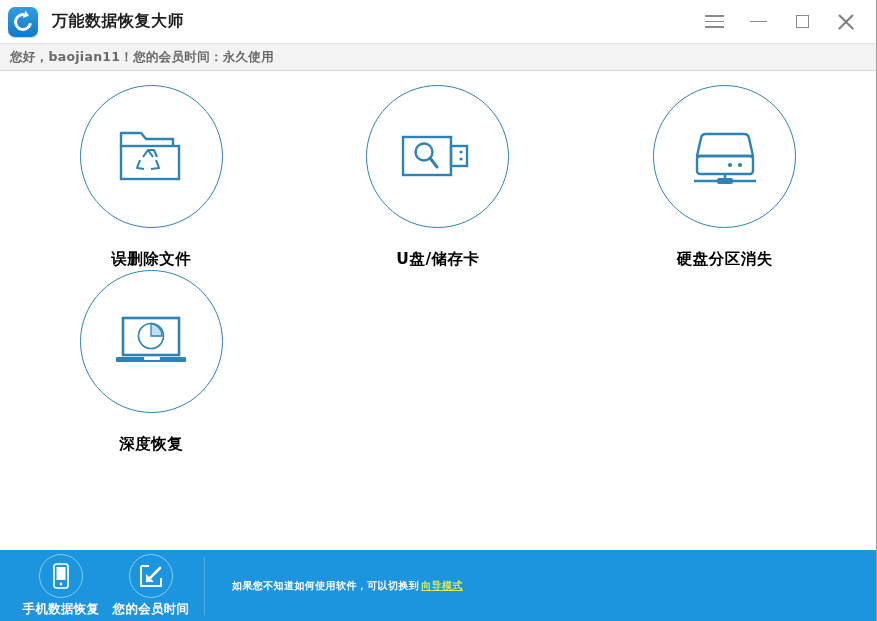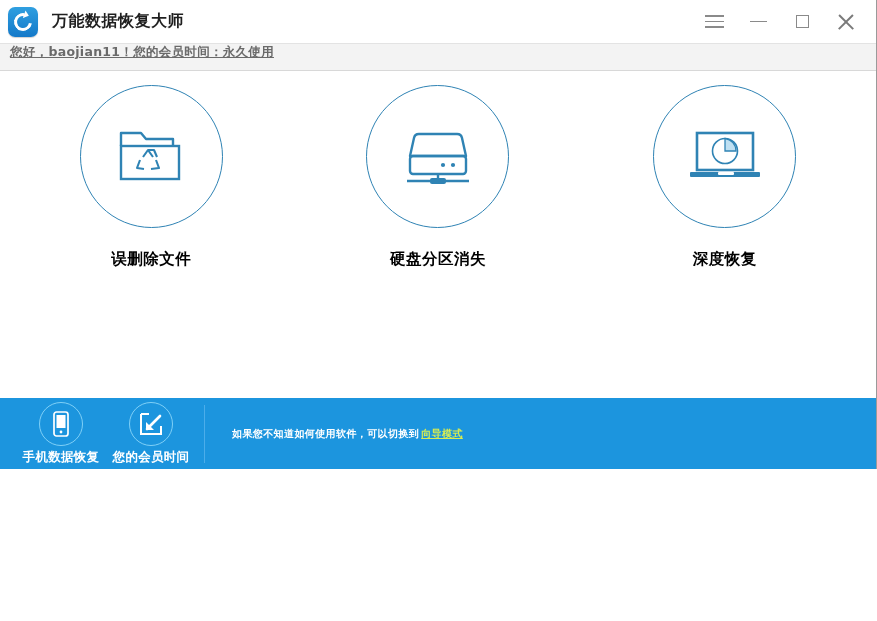--- a/index.html
+++ b/index.html
@@ -9,21 +9,21 @@
   body {
     width: 877px;
     height: 621px;
     overflow: hidden;
     font-family: "DejaVu Sans", "Liberation Sans", sans-serif;
     background: #ffffff;
   }
   .app-window {
     position: relative;
     width: 877px;
-    height: 469px;
+    height: 621px;
     box-sizing: border-box;
     border-right: 1px solid #9a9a9a;
     background: #ffffff;
     overflow: hidden;
   }
 
   
   .titlebar {
     position: relative;
     height: 43px;
@@ -121,28 +121,27 @@
   .ic-close i:nth-child(1) { transform: rotate(45deg); }
   .ic-close i:nth-child(2) { transform: rotate(-45deg); }
 
   
   .greeting {
     height: 28px;
     background: #f3f3f3;
     border-top: 1px solid #e3e3e3;
     border-bottom: 1px solid #d8d8d8;
     display: flex;
-    align-items: flex-start;
+    align-items: center;
     padding-left: 10px;
     box-sizing: border-box;
     font-size: 12.5px;
     font-weight: bold;
     color: #6a6a6a;
     letter-spacing: .3px;
-    text-decoration: underline;
   }
 
   
   .main {
     position: relative;
     height: 479px;
     background: #ffffff;
     box-sizing: border-box;
   }
   .grid {
@@ -303,20 +302,33 @@
             <path d="M30 33 L35 26 L40 33" fill="none" stroke="#2f83b4" stroke-width="2.1" stroke-linejoin="round"></path>
             <path d="M43 36 L46 44 L38 45" fill="none" stroke="#2f83b4" stroke-width="2.1" stroke-linejoin="round"></path>
             <path d="M31 45 L24 44 L27 36" fill="none" stroke="#2f83b4" stroke-width="2.1" stroke-linejoin="round"></path>
             <path d="M35 26 L41 26 L44 33" fill="none" stroke="#2f83b4" stroke-width="2.1" stroke-linejoin="round"></path>
           </svg>
         </div>
         <div class="tile-label">误删除文件</div>
       </div>
 
 
+      <div class="tile">
+        <div class="circle">
+          <svg class="icon-svg" width="80" height="56" viewBox="0 0 80 56">
+            <rect x="5" y="8" width="48" height="38" fill="none" stroke="#2f83b4" stroke-width="2.4"></rect>
+            <rect x="53" y="17" width="16" height="20" fill="none" stroke="#2f83b4" stroke-width="2.4"></rect>
+            <circle cx="63" cy="23" r="1.6" fill="#2f83b4"></circle>
+            <circle cx="63" cy="30" r="1.6" fill="#2f83b4"></circle>
+            <circle cx="26" cy="23" r="8.5" fill="none" stroke="#2f83b4" stroke-width="2.4"></circle>
+            <line x1="32" y1="29" x2="39" y2="38" stroke="#2f83b4" stroke-width="3" stroke-linecap="round"></line>
+          </svg>
+        </div>
+        <div class="tile-label">U盘/储存卡</div>
+      </div>
 
 
       <div class="tile">
         <div class="circle">
           <svg class="icon-svg" width="78" height="66" viewBox="0 0 78 66">
             <path d="M20 10 h38 a5 5 0 0 1 5 4 L67 32 H11 L15 14 a5 5 0 0 1 5 -4 z" fill="none" stroke="#2f83b4" stroke-width="2.4" stroke-linejoin="round"></path>
             <rect x="11" y="32" width="56" height="18" rx="3" fill="none" stroke="#2f83b4" stroke-width="2.4"></rect>
             <circle cx="44" cy="41" r="2.1" fill="#2f83b4"></circle>
             <circle cx="54" cy="41" r="2.1" fill="#2f83b4"></circle>
             <line x1="39" y1="50" x2="39" y2="57" stroke="#2f83b4" stroke-width="2.4"></line>

